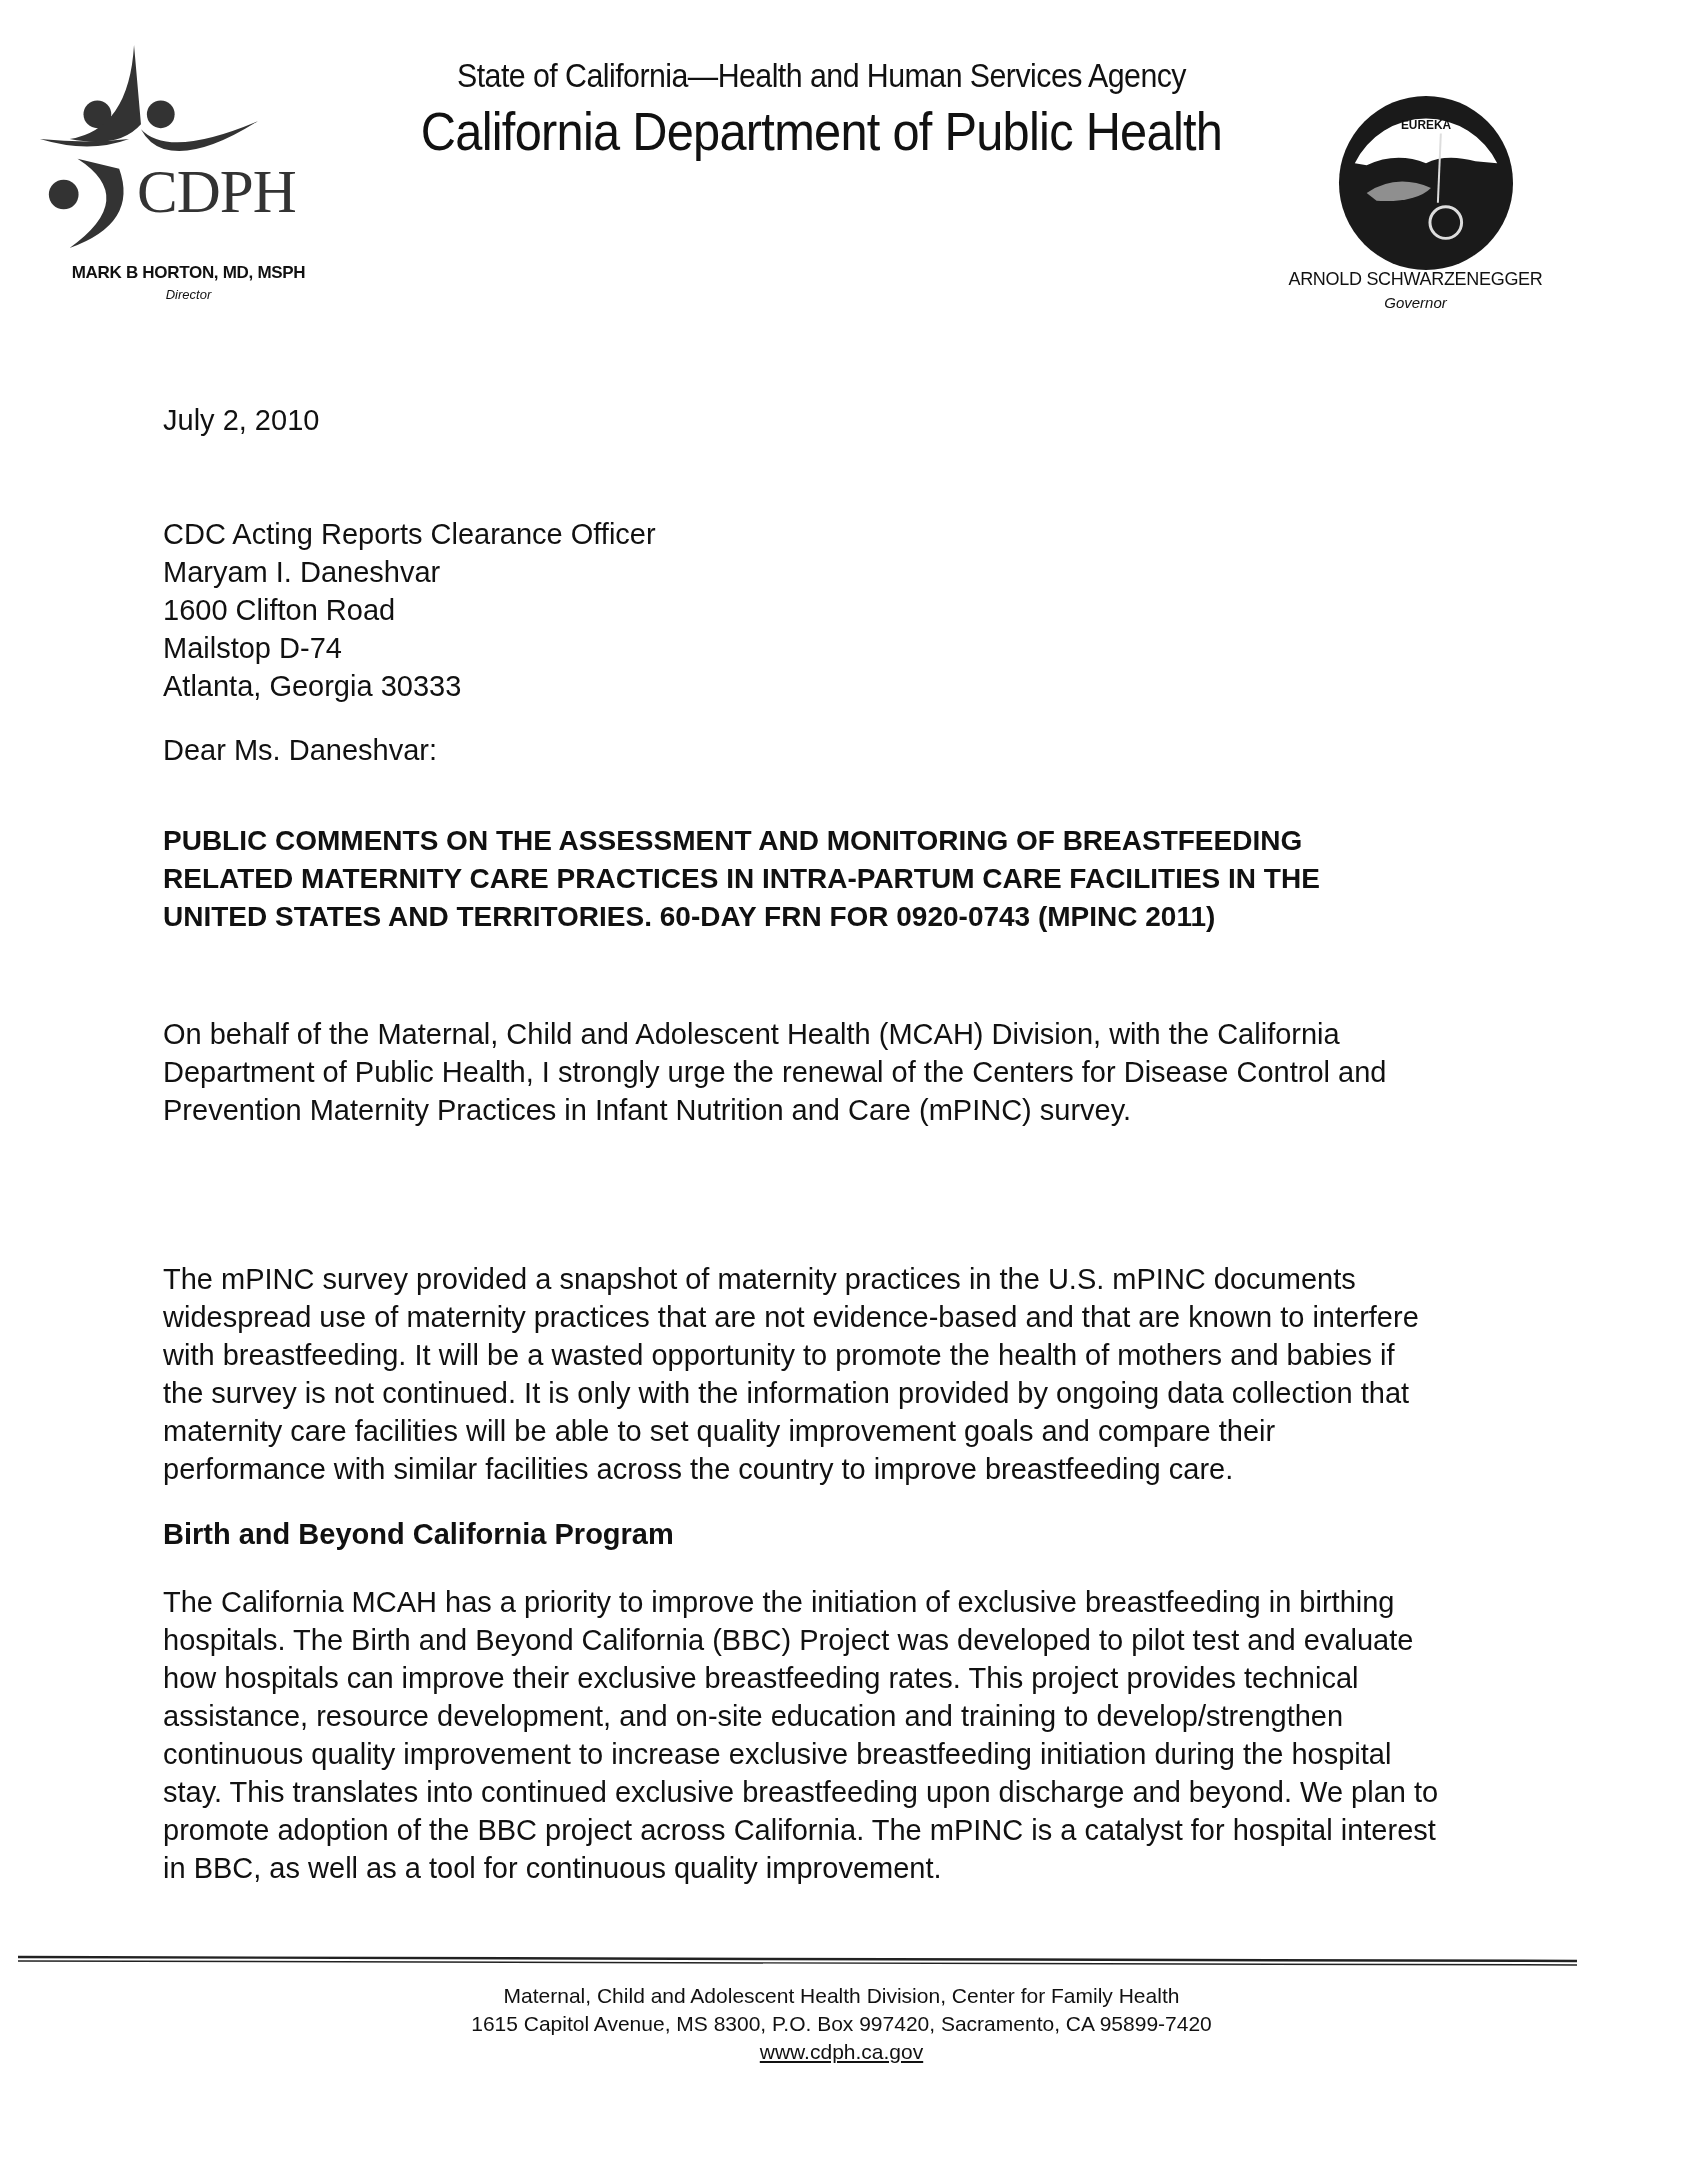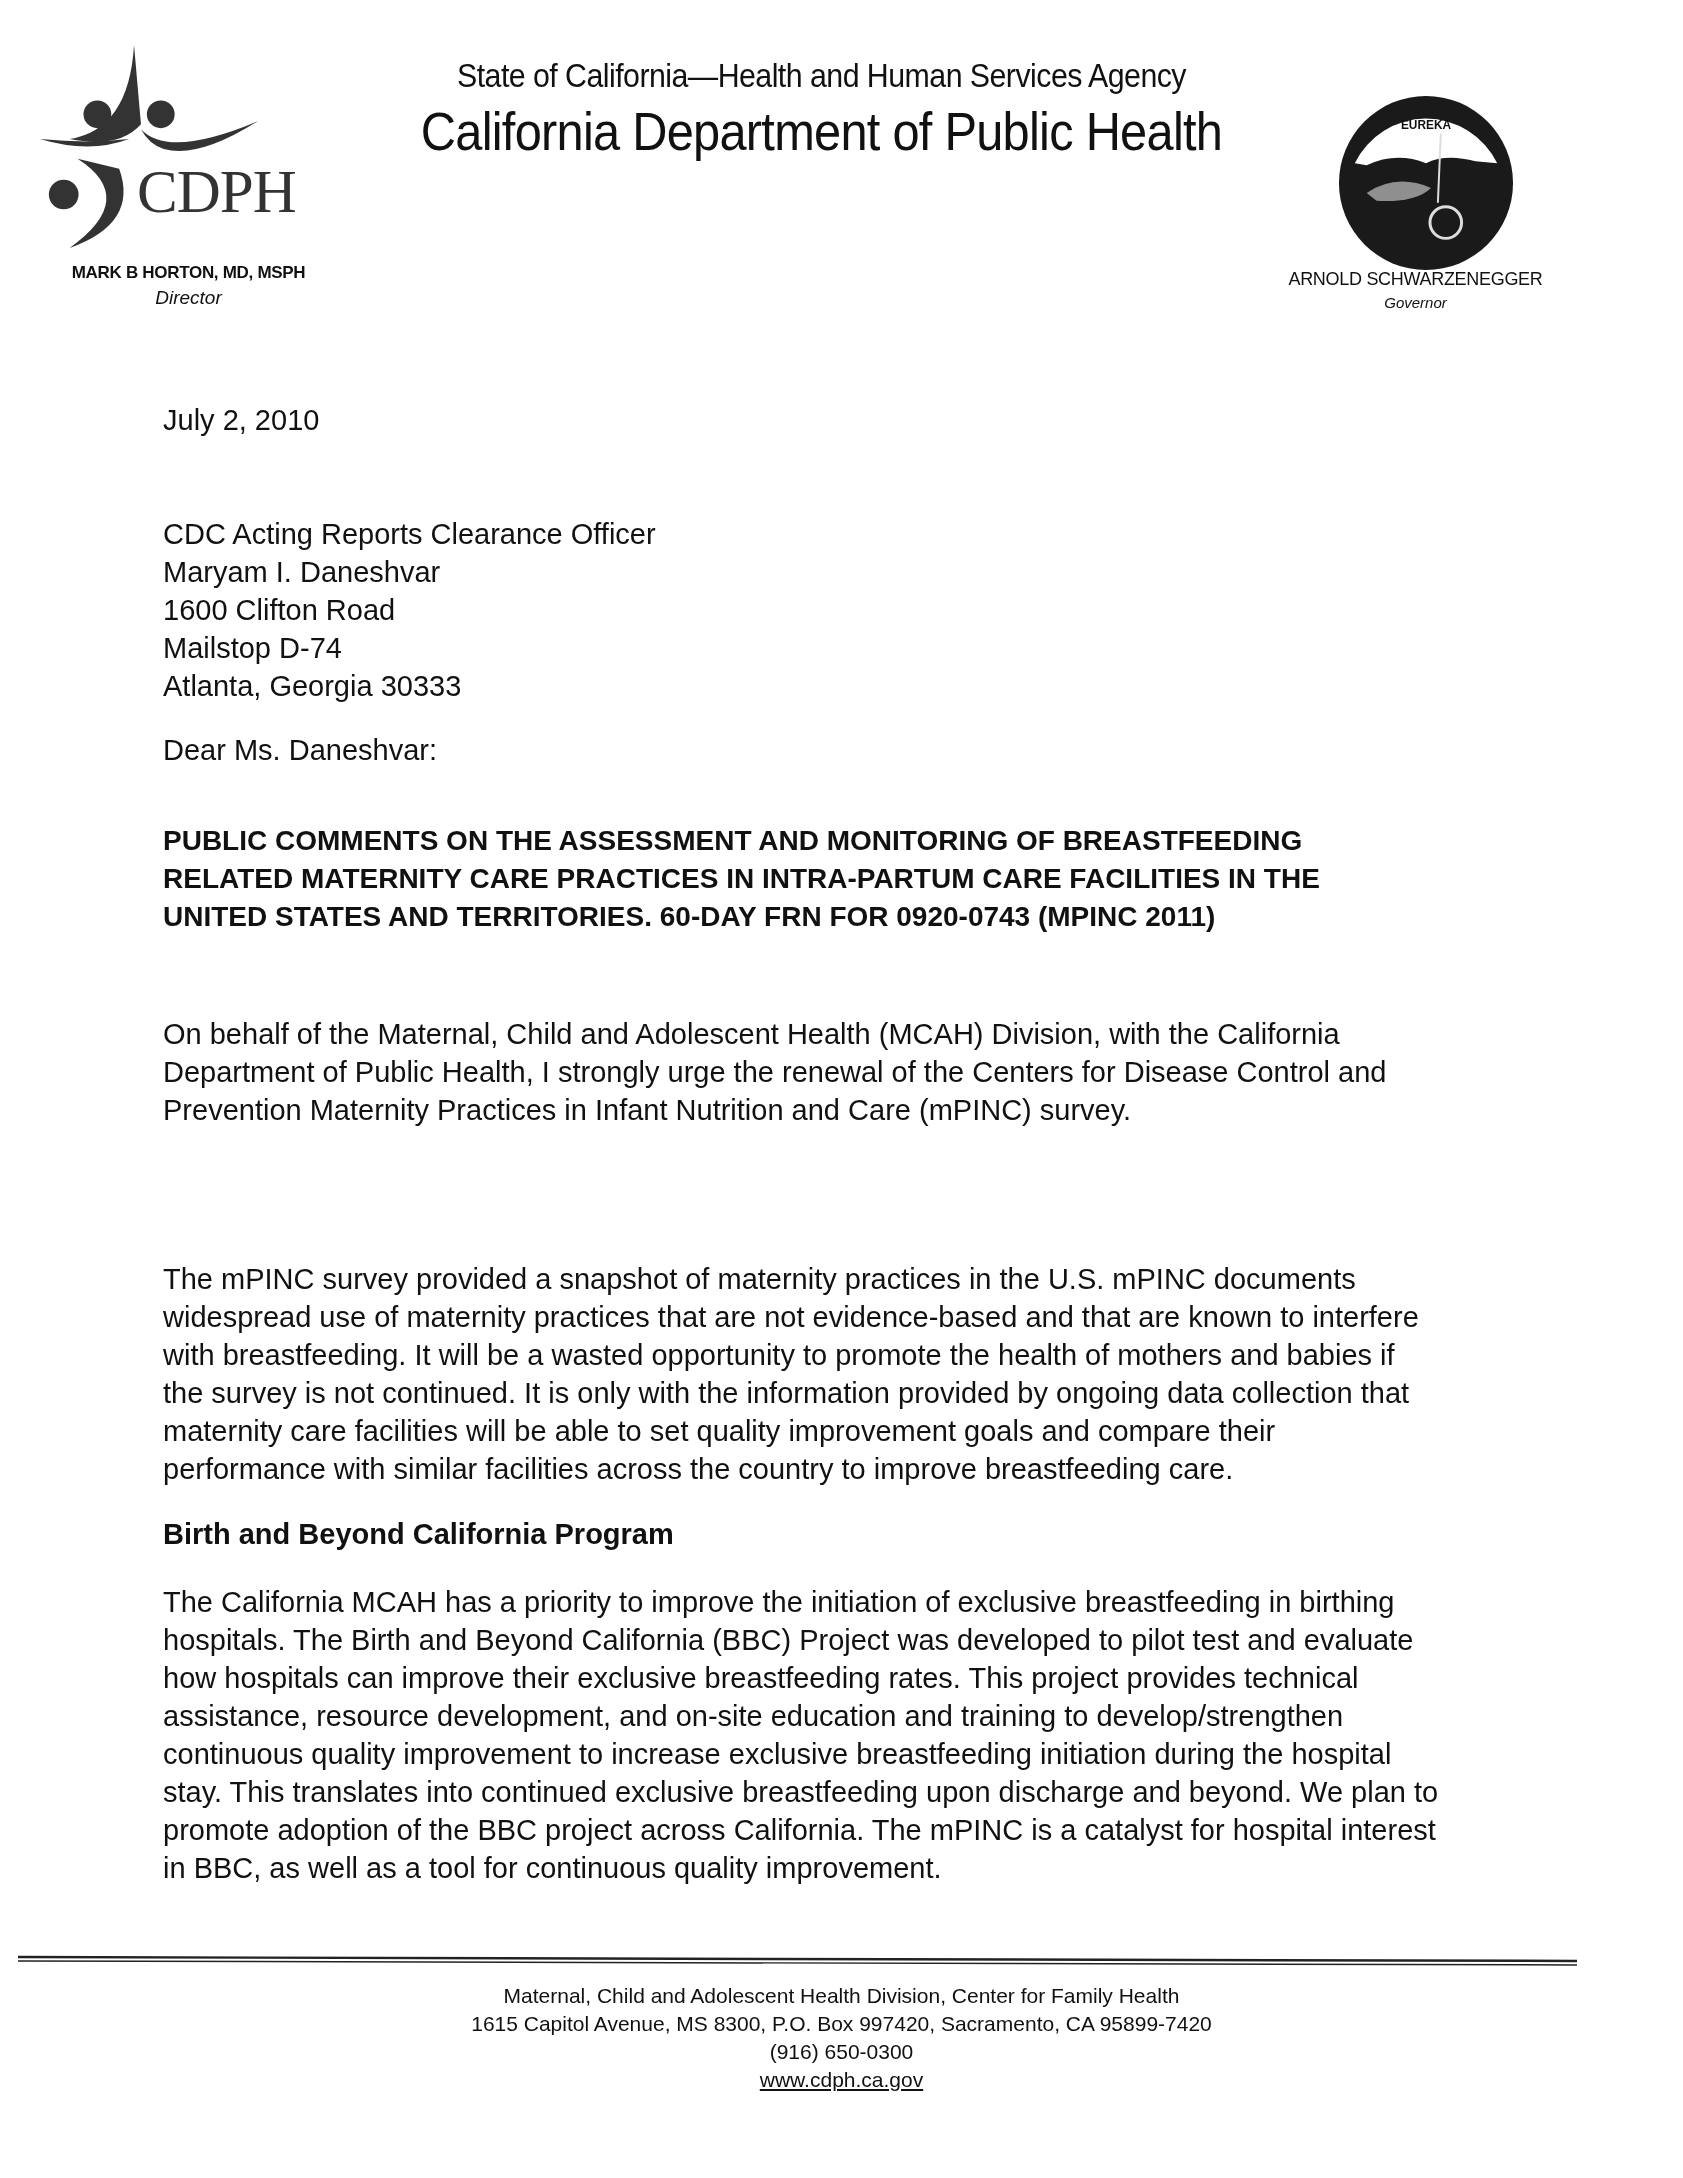--- a/index.html
+++ b/index.html
@@ -3,21 +3,21 @@
 <meta charset="utf-8">
 <style>
   html, body { margin: 0; padding: 0; background: #ffffff; }
   body { width: 1683px; height: 2178px; position: relative; overflow: hidden;
          font-family: "Liberation Sans", sans-serif; color: #111; }
   .abs { position: absolute; }
   .logo-left { left: 30px; top: 40px; width: 317px; height: 208px; }
   .director-name { left: 40px; top: 263px; width: 297px; text-align: center;
          font-weight: bold; font-size: 17px; letter-spacing: -0.3px; }
   .director-title { left: 40px; top: 287px; width: 297px; text-align: center;
-         font-style: italic; font-size: 19px; }
+         font-style: italic; font-size: 13px; }
   .agency { left: 366px; top: 57px; width: 911px; text-align: center;
          font-size: 33px; letter-spacing: -0.6px; transform: scaleX(0.92); }
   .dept { left: 356px; top: 101px; width: 931px; text-align: center;
          font-size: 53px; letter-spacing: -0.8px; transform: scaleX(0.92); }
   .seal { left: 1337px; top: 94px; width: 178px; height: 178px; }
   .gov-name { left: 1267px; top: 269px; width: 297px; text-align: center;
          font-weight: normal; font-size: 18px; letter-spacing: -0.3px; }
   .gov-title { left: 1267px; top: 294px; width: 297px; text-align: center;
          font-style: italic; font-size: 15px; }
   .body-text { left: 163px; width: 1287px; font-size: 29px; line-height: 38px; }
@@ -91,16 +91,15 @@
 
 <div class="abs footer-line">
   <svg width="1559" height="12" viewBox="0 0 1575 12">
     <line x1="0" y1="3" x2="1575" y2="7" stroke="#222" stroke-width="2.5"></line>
     <line x1="0" y1="7" x2="1575" y2="11" stroke="#222" stroke-width="1.5"></line>
   </svg>
 </div>
 <div class="abs footer">
   <div>Maternal, Child and Adolescent Health Division, Center for Family Health</div>
   <div>1615 Capitol Avenue, MS 8300, P.O. Box 997420, Sacramento, CA 95899-7420</div>
-  <div>(916) 650-0300</div>
   <div><a>www.cdph.ca.gov</a></div>
 </div>
 
 
 </body></html>

